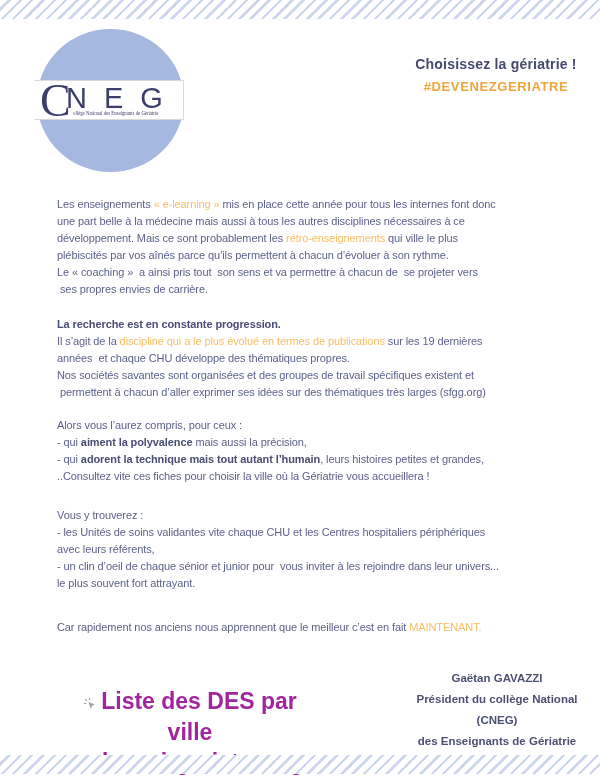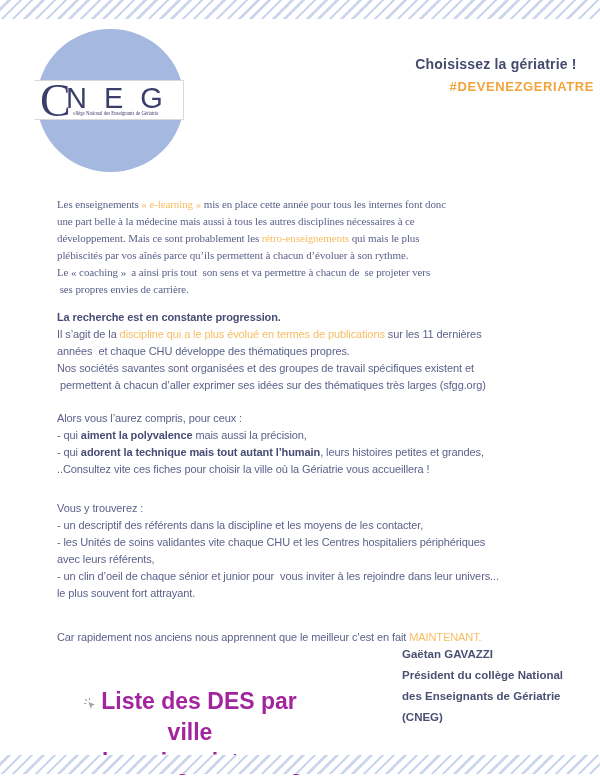--- a/index.html
+++ b/index.html
@@ -31,47 +31,47 @@
   }
   .logo-sub {
     position: absolute; left: 38px; top: 29px; font-family: "Liberation Serif", serif;
     font-size: 6px; color: var(--navy, #3b3e6b); white-space: nowrap;
     transform: scaleX(0.8); transform-origin: left center;
   }
 
   
   .header { position: absolute; left: 398px; top: 36px; width: 196px; text-align: center; margin-top: 20px; }
   .tagline { font-size: 14px; font-weight: bold; color: var(--navy-dark, #454a6d); letter-spacing: 0.2px; }
-  .hashtag { margin-top: 7px; font-size: 13px; font-weight: bold; color: var(--accent-orange, #f2a43b); letter-spacing: 0.6px; text-align: right; }
+  .hashtag { margin-top: 7px; font-size: 13px; font-weight: bold; color: var(--accent-orange, #f2a43b); letter-spacing: 0.6px; }
 
   
   .body-text {
     position: absolute; left: 57px; top: 196px; width: 530px;
     font-size: 11px; line-height: 17px; letter-spacing: -0.1px;
     color: var(--body-text, #5d628b);
   }
   .body-text .line { white-space: pre-wrap; }
   .body-text span.b { font-weight: bold; color: var(--heading, #484d75); }
   .body-text span.hl { color: var(--highlight-amber, #f8bd62); }
-  .section.s0 { margin-bottom: 11px; font-family: Liberation Serif, serif; }
+  .section.s0 { margin-bottom: 18px; }
   .section.s1 { margin-bottom: 16px; }
   .section.s2 { margin-bottom: 22px; }
   .section.s3 { margin-bottom: 27px; }
 
   
   .links {
     position: absolute; left: 58px; top: 686px; width: 264px; text-align: center;
     color: var(--magenta, #a2249e); font-weight: bold;
   }
   .link-row { font-size: 23px; line-height: 30px; cursor: pointer; }
   .click-icon { display: inline-block; vertical-align: -1px; margin-right: 5px; }
 
   
   .signature {
-    position: absolute; left: 402px; top: 644px; width: 190px; text-align: left;
+    position: absolute; left: 402px; top: 668px; width: 190px; text-align: center;
     font-size: 11.5px; font-weight: bold; color: var(--signature-navy, #4b5073); line-height: 21px;
   }
 </style>
 </head>
 <body>
 
 <div class="page">
 
   <div class="hatch hatch-top"></div>
 
@@ -86,41 +86,40 @@
 
   <div class="header">
     <div class="tagline">Choisissez la gériatrie !</div>
     <div class="hashtag">#DEVENEZGERIATRE</div>
   </div>
 
   <div class="body-text">
       <div class="section s0">
         <div class="line"><span>Les enseignements </span><span class="hl">« e-learning »</span><span> mis en place cette année pour tous les internes font donc</span></div>
         <div class="line"><span>une part belle à la médecine mais aussi à tous les autres disciplines nécessaires à ce</span></div>
-        <div class="line"><span>développement. Mais ce sont probablement les </span><span class="hl">rétro-enseignements</span><span> qui mais le plus</span></div>
+        <div class="line"><span>développement. Mais ce sont probablement les </span><span class="hl">rétro-enseignements</span><span> qui ville le plus</span></div>
         <div class="line"><span>plébiscités par vos aînés parce qu’ils permettent à chacun d’évoluer à son rythme.</span></div>
         <div class="line"><span>Le « coaching »  a ainsi pris tout  son sens et va permettre à chacun de  se projeter vers</span></div>
         <div class="line"><span> ses propres envies de carrière.</span></div>
       </div>
       <div class="section s1">
         <div class="line"><span class="b">La recherche est en constante progression.</span></div>
-        <div class="line"><span>Il s’agit de la </span><span class="hl">discipline qui a le plus évolué en termes de publications</span><span> sur les 11 dernières</span></div>
+        <div class="line"><span>Il s’agit de la </span><span class="hl">discipline qui a le plus évolué en termes de publications</span><span> sur les 19 dernières</span></div>
         <div class="line"><span>années  et chaque CHU développe des thématiques propres.</span></div>
         <div class="line"><span>Nos sociétés savantes sont organisées et des groupes de travail spécifiques existent et</span></div>
         <div class="line"><span> permettent à chacun d’aller exprimer ses idées sur des thématiques très larges (sfgg.org)</span></div>
       </div>
       <div class="section s2">
         <div class="line"><span>Alors vous l’aurez compris, pour ceux :</span></div>
         <div class="line"><span>- qui </span><span class="b">aiment la polyvalence</span><span> mais aussi la précision,</span></div>
         <div class="line"><span>- qui </span><span class="b">adorent la technique mais tout autant l’humain</span><span>, leurs histoires petites et grandes,</span></div>
         <div class="line"><span>..Consultez vite ces fiches pour choisir la ville où la Gériatrie vous accueillera !</span></div>
       </div>
       <div class="section s3">
         <div class="line"><span>Vous y trouverez :</span></div>
-        <div class="line"><span>- un descriptif des référents dans la discipline et les moyens de les contacter,</span></div>
         <div class="line"><span>- les Unités de soins validantes vite chaque CHU et les Centres hospitaliers périphériques</span></div>
         <div class="line"><span>avec leurs référents,</span></div>
         <div class="line"><span>- un clin d’oeil de chaque sénior et junior pour  vous inviter à les rejoindre dans leur univers...</span></div>
         <div class="line"><span>le plus souvent fort attrayant.</span></div>
       </div>
       <div class="section s4">
         <div class="line"><span>Car rapidement nos anciens nous apprennent que le meilleur c’est en fait </span><span class="hl">MAINTENANT.</span></div>
       </div>
     </div>
 
@@ -147,19 +146,19 @@
           </g>
           <path d="M10 9 L22 14 L16.5 16 L14.5 22 Z" fill="var(--icon-gray, #9ba3ab)"></path>
         </svg>
       </span><span>devenirgeriatre.org</span>
     </div>
   </div>
 
   <div class="signature">
     <div>Gaëtan GAVAZZI</div>
     <div>Président du collège National</div>
+    <div>(CNEG)</div>
     <div>des Enseignants de Gériatrie</div>
-    <div>(CNEG)</div>
   </div>
 
   <div class="hatch hatch-bottom"></div>
 
 </div>
 
 </body></html>

